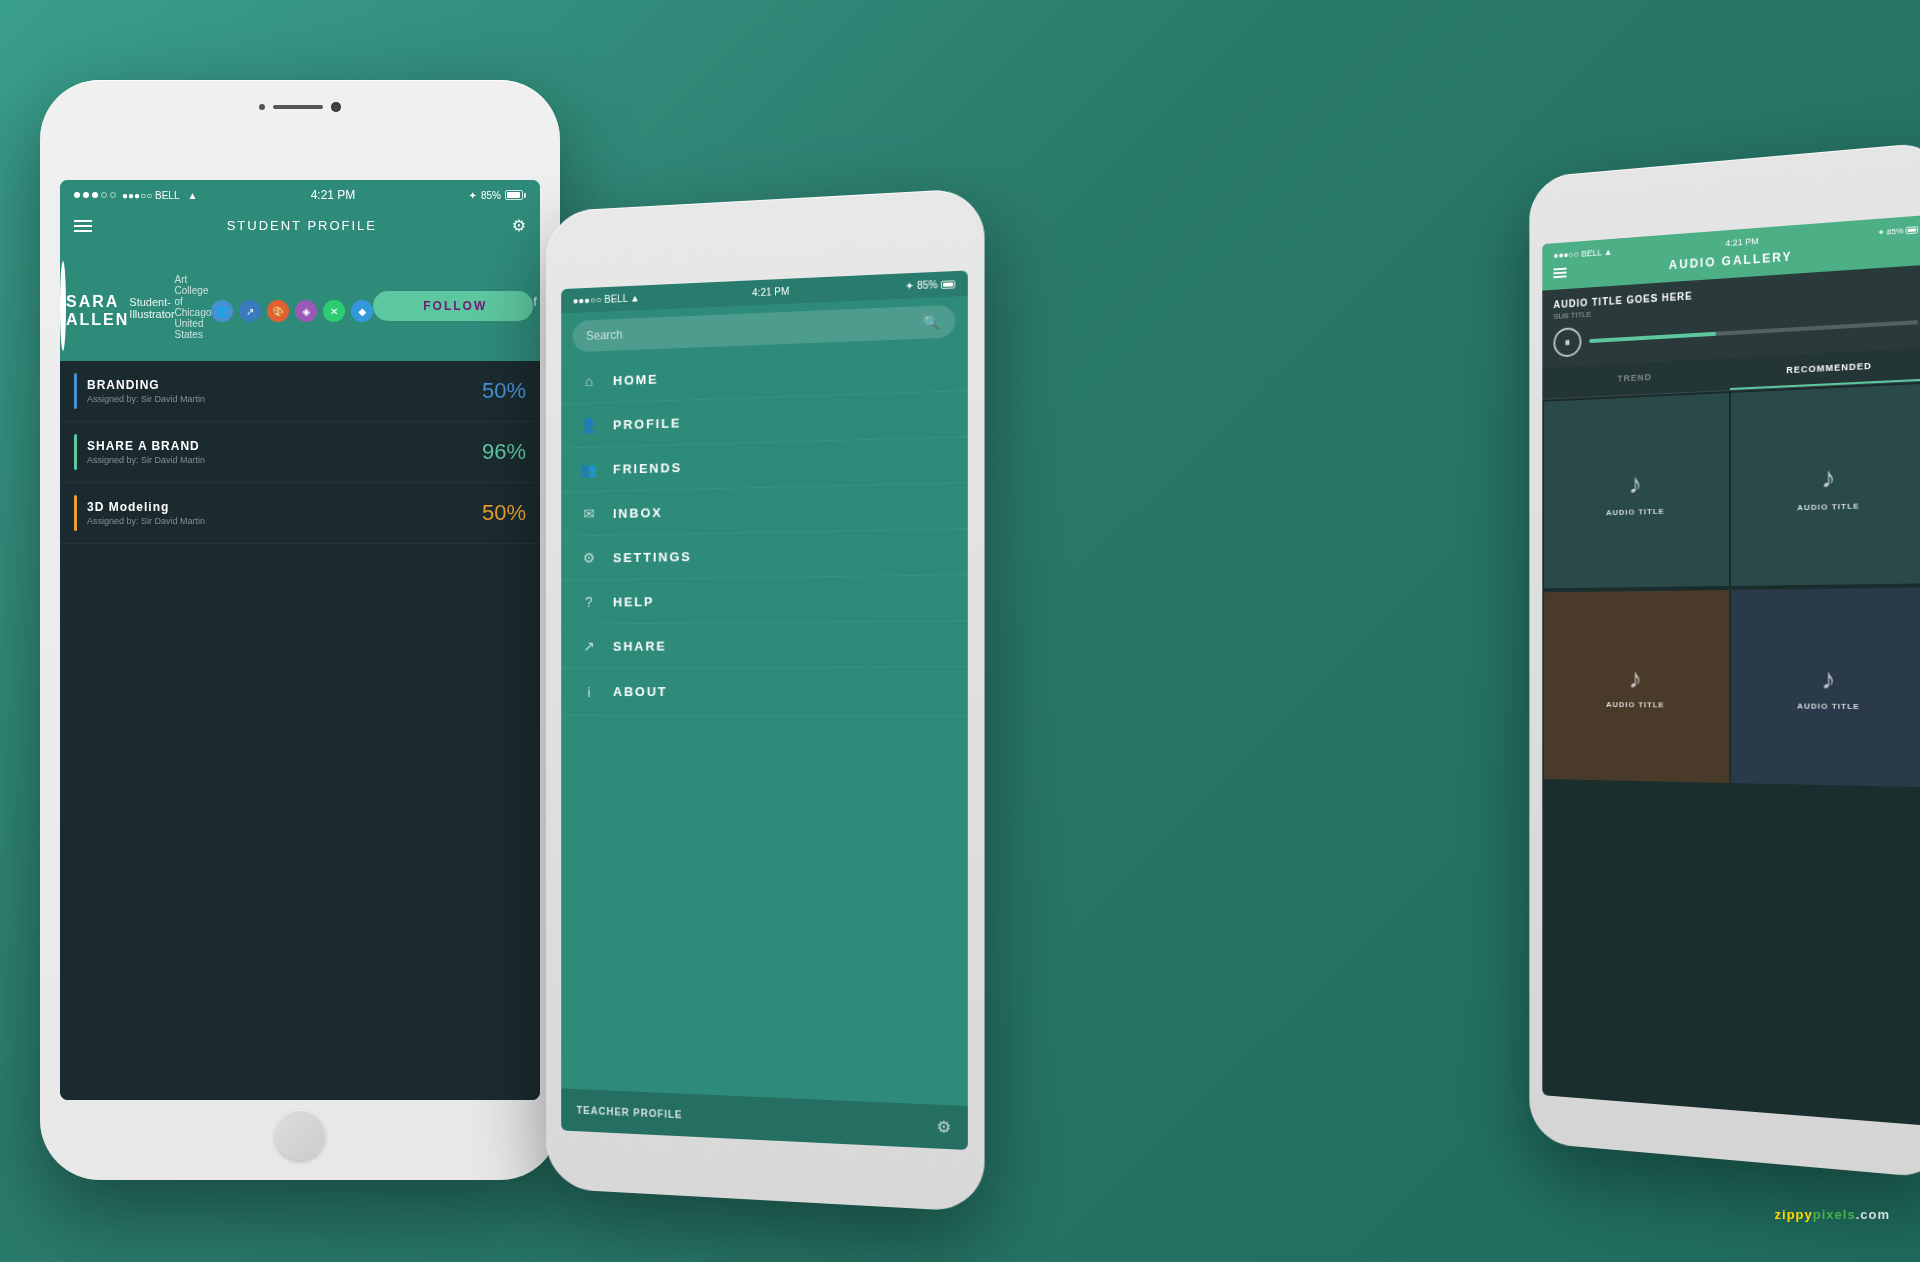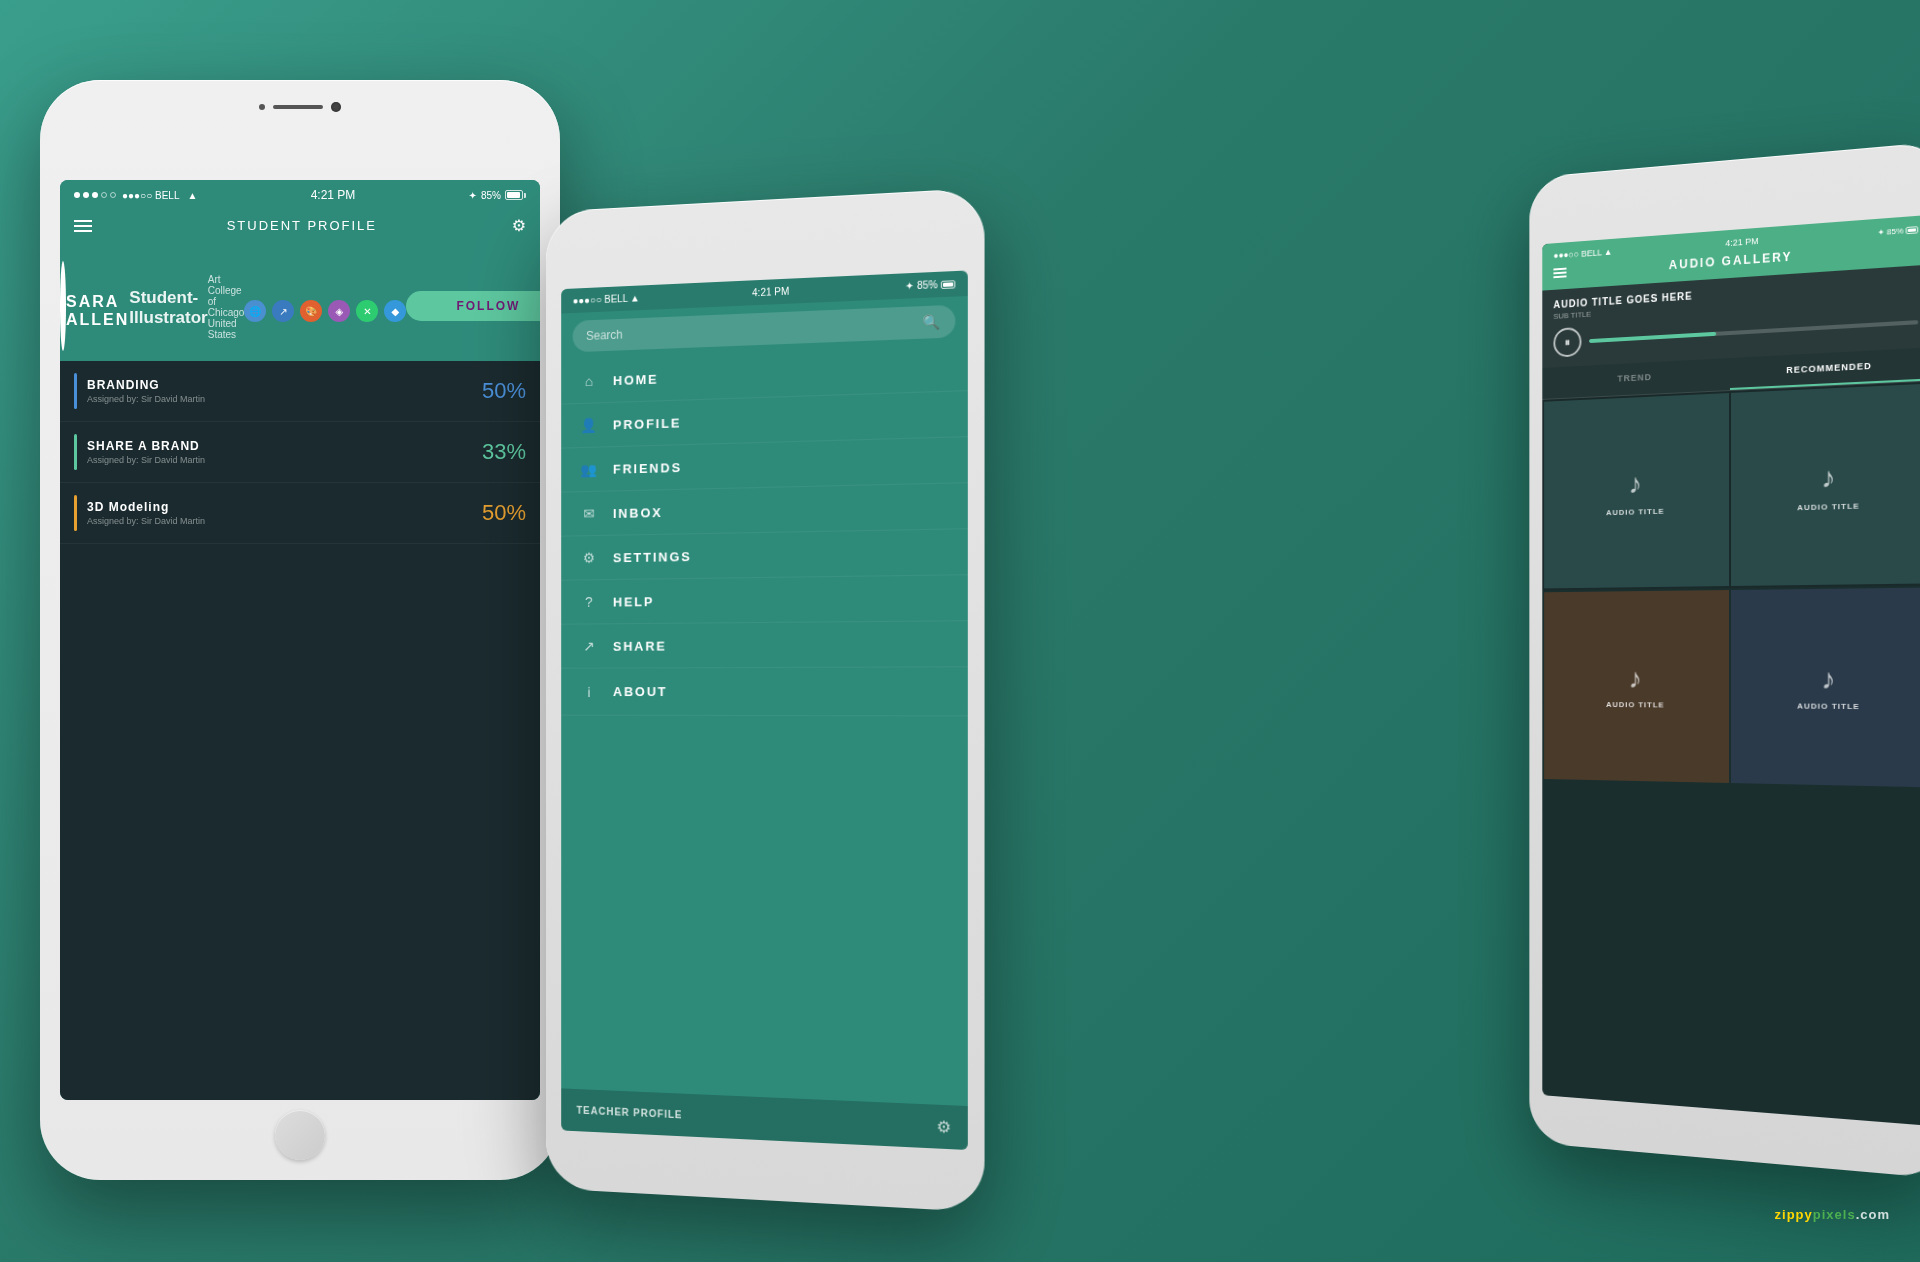--- a/index.html
+++ b/index.html
@@ -141,23 +141,22 @@
     .p1-name {
       color: white;
       font-size: 16px;
       font-weight: bold;
       letter-spacing: 2px;
       margin-top: 10px;
     }
 
     .p1-role {
       color: rgba(255,255,255,0.9);
-      font-size: 17px;
+      font-size: 11px;
       margin-top: 3px;
-      font-weight: bold;
     }
 
     .p1-school {
       color: rgba(255,255,255,0.75);
       font-size: 10px;
       margin-top: 2px;
     }
 
     .p1-icons-row {
       display: flex;
@@ -738,21 +737,21 @@
               <div class="course-assigned">Assigned by: Sir David Martin</div>
             </div>
             <div class="course-percent" style="color:#4a90d9;">50%</div>
           </div>
           <div class="p1-course-item">
             <div class="course-bar" style="background:#5dc8a0;"></div>
             <div class="course-info">
               <div class="course-title">SHARE A BRAND</div>
               <div class="course-assigned">Assigned by: Sir David Martin</div>
             </div>
-            <div class="course-percent" style="color:#5dc8a0;">33%</div>
+            <div class="course-percent" style="color:#5dc8a0;">96%</div>
           </div>
           <div class="p1-course-item">
             <div class="course-bar" style="background:#e8a030;"></div>
             <div class="course-info">
               <div class="course-title">3D Modeling</div>
               <div class="course-assigned">Assigned by: Sir David Martin</div>
             </div>
             <div class="course-percent" style="color:#e8a030;">50%</div>
           </div>
         </div>

